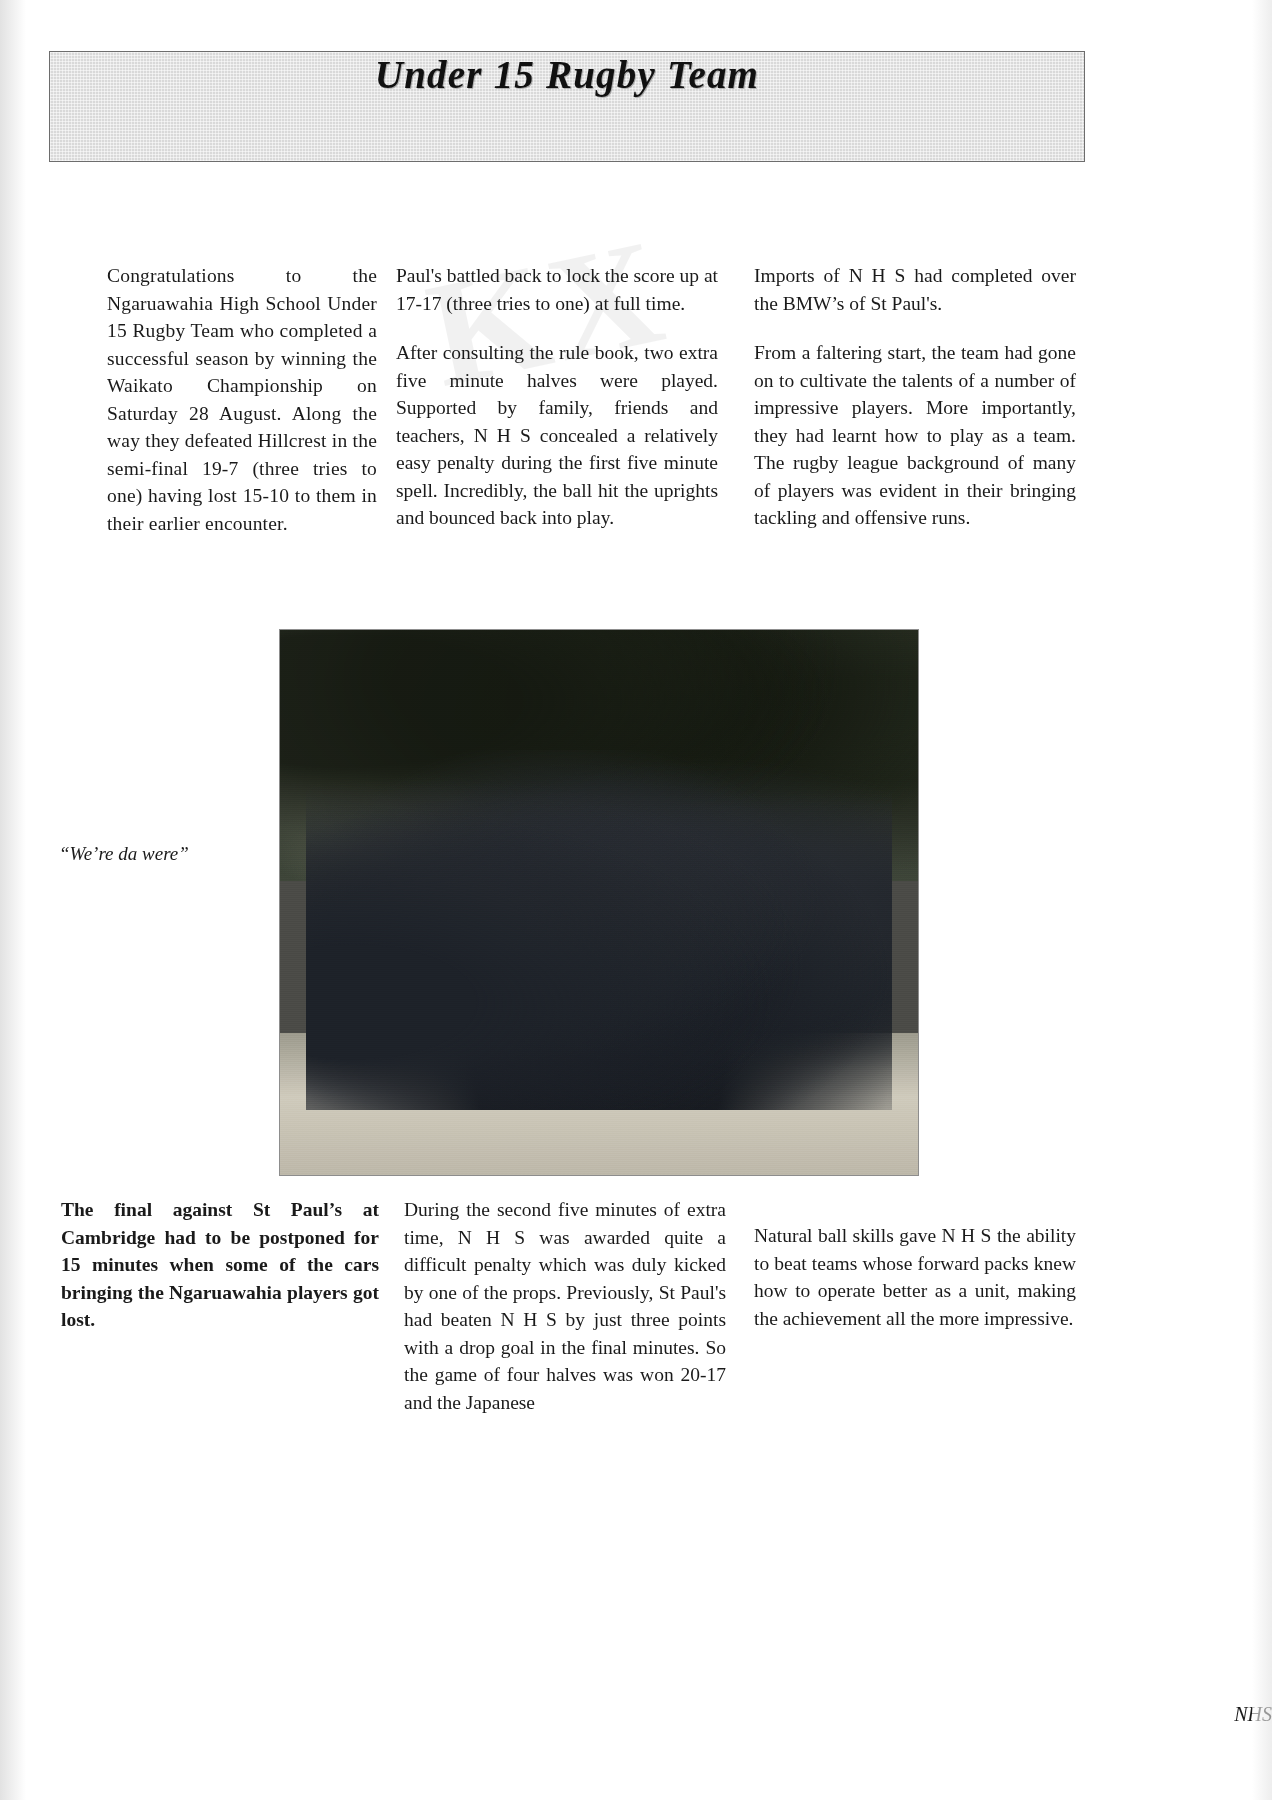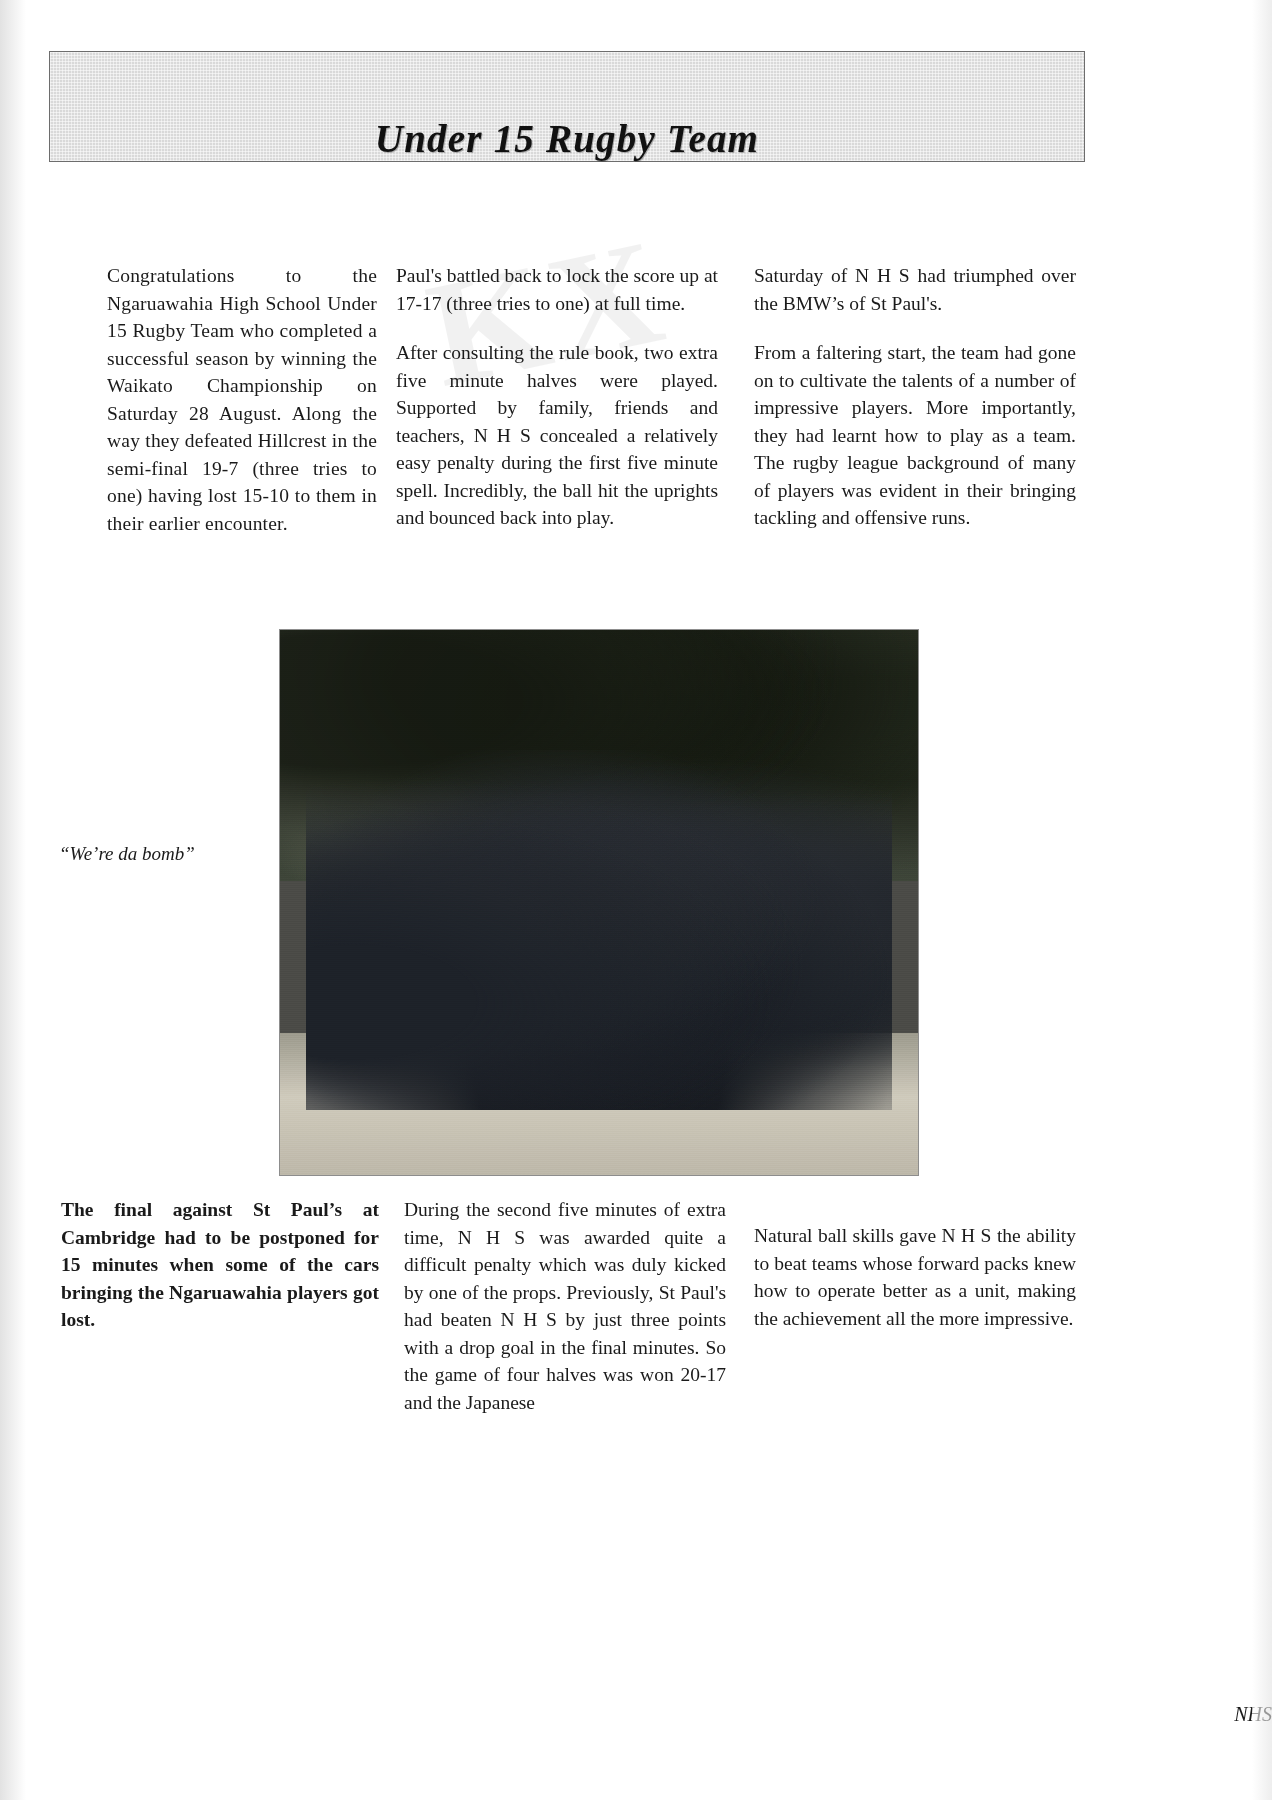--- a/index.html
+++ b/index.html
@@ -45,21 +45,21 @@
   #title-banner {
     position: absolute;
     left: 49px; top: 51px;
     width: 1034px; height: 109px;
     border: 1px solid #6d6d6d;
     background-color: #d9d9d9;
     background-image:
       repeating-linear-gradient(0deg, rgba(255,255,255,.55) 0 1px, rgba(0,0,0,0) 1px 3px),
       repeating-linear-gradient(90deg, rgba(255,255,255,.5) 0 1px, rgba(0,0,0,0) 1px 3px);
     display: flex;
-    align-items: flex-end;
+    align-items: flex-start;
     justify-content: center;
   }
   #title-text {
     font-family: "Liberation Serif", serif;
     font-style: italic;
     font-weight: bold;
     font-size: 39px;
     letter-spacing: 1.2px;
     color: #111;
     text-shadow: 1px 1px 0 rgba(0,0,0,.25);
@@ -192,25 +192,25 @@
   <div class="col" id="col-top-1">
     <p class="spread-first">Congratulations to the Ngaruawahia High School Under 15 Rugby Team who completed a successful season by winning the Waikato Championship on Saturday 28 August.  Along the way they defeated Hillcrest in the semi-final 19-7 (three tries to one) having lost 15-10 to them in their earlier encounter.</p>
   </div>
 
   <div class="col" id="col-top-2">
     <p>Paul's battled back to lock the score up at 17-17 (three tries to one) at full time.</p>
     <p>After consulting the rule book, two extra five minute halves were played.   Supported by family, friends and teachers, N H S concealed a relatively easy penalty during the first five minute spell.  Incredibly, the ball hit the uprights and bounced back into play.</p>
   </div>
 
   <div class="col" id="col-top-3">
-    <p>Saturday of N H S had triumphed over the BMW’s of St Paul's.</p>
+    <p>Imports of N H S had completed over the BMW’s of St Paul's.</p>
     <p>From a faltering start, the team had gone on to cultivate the talents of a number of impressive players.  More importantly, they had learnt how to play as a team.  The rugby league background of many of players was evident in their bringing tackling and offensive runs.</p>
   </div>
 
-  <div id="photo-caption">“We’re da bomb”</div>
+  <div id="photo-caption">“We’re da were”</div>
 
   <div id="photo">
     <div class="sky"></div>
     <div class="foliage"></div>
     <div class="ground"></div>
     <div class="group"></div>
     <div class="grain"></div>
   </div>
 
   <div class="col" id="col-bot-1">

